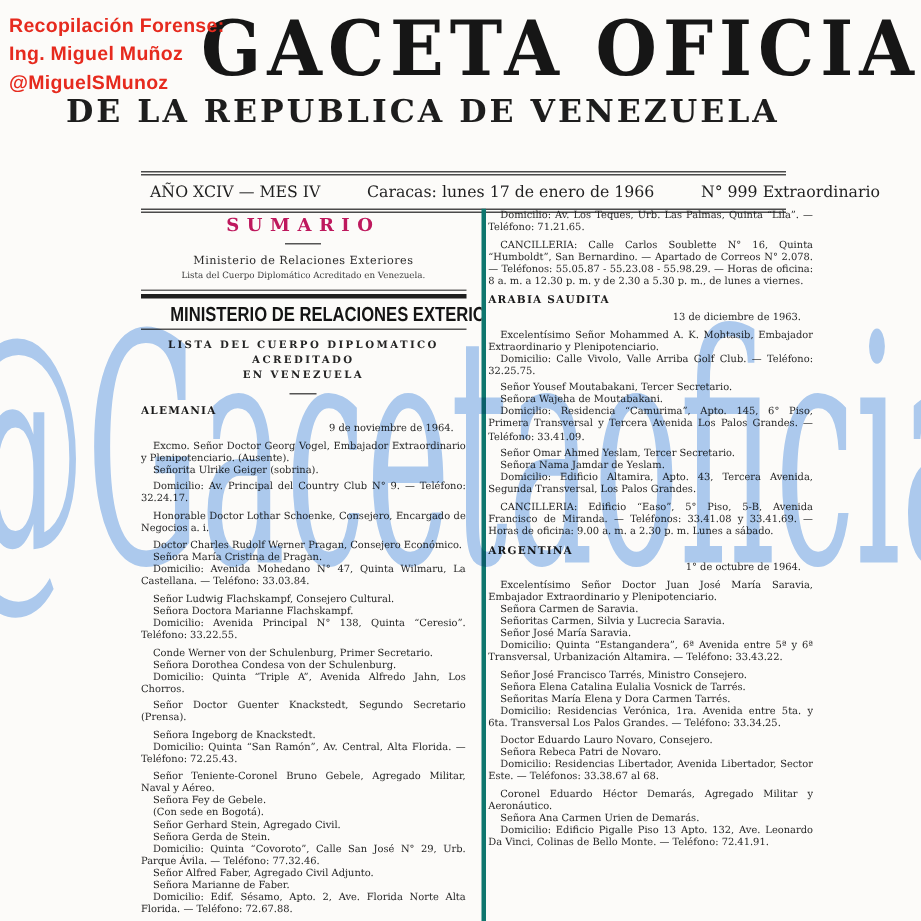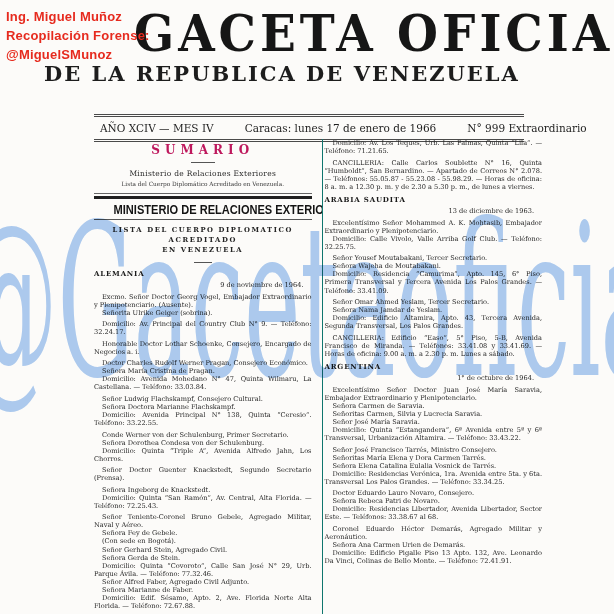--- a/index.html
+++ b/index.html
@@ -48,21 +48,21 @@
     display:flex;justify-content:space-between;align-items:baseline;
     font-weight:normal;font-size:10.5px;white-space:nowrap;color:#1f1f1f;gap:31px;
   }
   
   .columns{
     position:absolute;top:139px;left:94px;right:72px;bottom:0;
     display:flex;z-index:2;overflow:hidden;
   }
   .col{flex:1 1 50%;overflow:hidden;}
   .col-left{padding-right:10px;}
-  .col-right{border-left:1px solid #0f766e;padding-left:2px;}
+  .col-right{border-left:3px solid #0f766e;padding-left:2px;}
   
   .sumario{text-align:center;}
   .sumario-title{font-weight:bold;font-size:12px;letter-spacing:5px;margin-top:4px;color:#be185d;}
   .mini-rule{width:24px;border-top:1px solid #555;margin:5px auto 6px;}
   .sumario-ministry{font-size:7.5px;letter-spacing:.3px;}
   .sumario-subject{font-size:5.8px;margin-top:3px;color:#3a3a3a;}
   .heavy-bar{height:2px;border-top:1px solid #666;border-bottom:3px solid #1f1f1f;margin:6px 0 3px;}
   .section-header{
     font-family:"Liberation Sans", sans-serif;font-weight:bold;
     font-size:13.5px;letter-spacing:0;white-space:nowrap;
@@ -76,22 +76,22 @@
   .blk{font-size:6.6px;line-height:1.22;color:#262626;}
   .blk.para{text-align:justify;text-indent:8px;}
   .blk.date{text-align:right;padding-right:8px;margin:3px 0 2px;}
   .blk.country{font-weight:bold;letter-spacing:.8px;margin:5px 0 1px;font-size:7px;color:#1a1a1a;}
   .blk.gap{margin-top:3.5px;}
 </style>
 </head>
 <body>
 
 <div class="forensic">
+  <div>Recopilación Forense:</div>
   <div>Ing. Miguel Muñoz</div>
-  <div>Recopilación Forense:</div>
   <div>@MiguelSMunoz</div>
 </div>
 
 <div class="masthead">
   <div class="mast-title">GACETA OFICIAL</div>
   <div class="mast-sub">DE LA REPUBLICA DE VENEZUELA</div>
 </div>
 
 <div class="dateline">
   <span>AÑO XCIV — MES IV</span>
@@ -159,22 +159,22 @@
         <div class="blk para">Domicilio: Edificio Altamira, Apto. 43, Tercera Avenida, Segunda Transversal, Los Palos Grandes.</div>
         <div class="blk para gap">CANCILLERIA: Edificio “Easo”, 5° Piso, 5-B, Avenida Francisco de Miranda. — Teléfonos: 33.41.08 y 33.41.69. — Horas de oficina: 9.00 a. m. a 2.30 p. m. Lunes a sábado.</div>
         <div class="blk country">ARGENTINA</div>
         <div class="blk date">1° de octubre de 1964.</div>
         <div class="blk para gap">Excelentísimo Señor Doctor Juan José María Saravia, Embajador Extraordinario y Plenipotenciario.</div>
         <div class="blk para">Señora Carmen de Saravia.</div>
         <div class="blk para">Señoritas Carmen, Silvia y Lucrecia Saravia.</div>
         <div class="blk para">Señor José María Saravia.</div>
         <div class="blk para">Domicilio: Quinta “Estangandera”, 6ª Avenida entre 5ª y 6ª Transversal, Urbanización Altamira. — Teléfono: 33.43.22.</div>
         <div class="blk para gap">Señor José Francisco Tarrés, Ministro Consejero.</div>
+        <div class="blk para">Señora Elena Catalina Eulalia Vosnick de Tarrés.</div>
         <div class="blk para">Señoritas María Elena y Dora Carmen Tarrés.</div>
-        <div class="blk para">Señora Elena Catalina Eulalia Vosnick de Tarrés.</div>
         <div class="blk para">Domicilio: Residencias Verónica, 1ra. Avenida entre 5ta. y 6ta. Transversal Los Palos Grandes. — Teléfono: 33.34.25.</div>
         <div class="blk para gap">Doctor Eduardo Lauro Novaro, Consejero.</div>
         <div class="blk para">Señora Rebeca Patri de Novaro.</div>
         <div class="blk para">Domicilio: Residencias Libertador, Avenida Libertador, Sector Este. — Teléfonos: 33.38.67 al 68.</div>
         <div class="blk para gap">Coronel Eduardo Héctor Demarás, Agregado Militar y Aeronáutico.</div>
         <div class="blk para">Señora Ana Carmen Urien de Demarás.</div>
         <div class="blk para">Domicilio: Edificio Pigalle Piso 13 Apto. 132, Ave. Leonardo Da Vinci, Colinas de Bello Monte. — Teléfono: 72.41.91.</div>
       </div>
   </div>
 </div>

